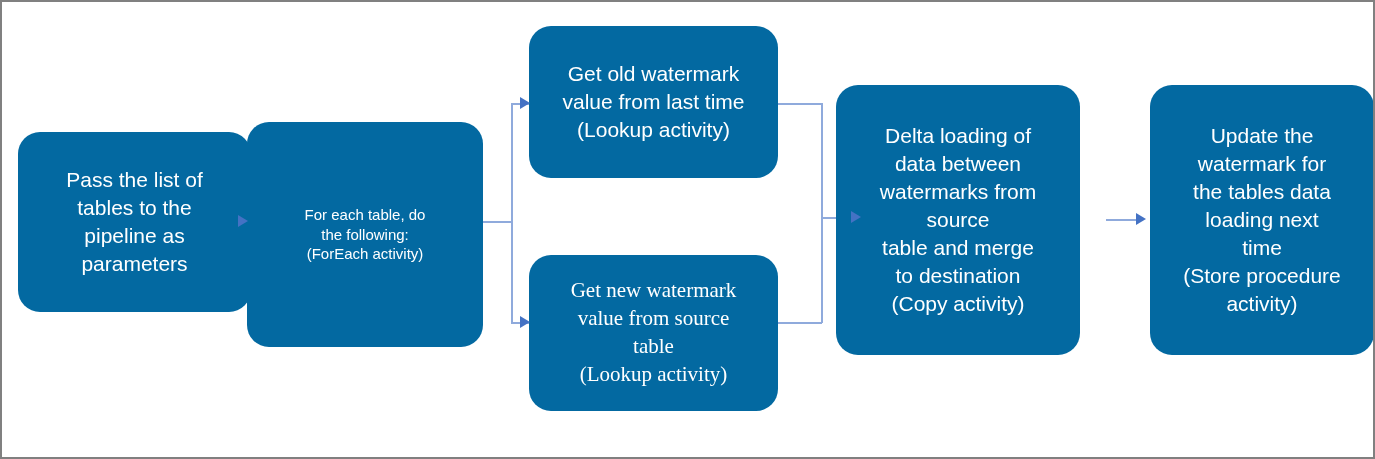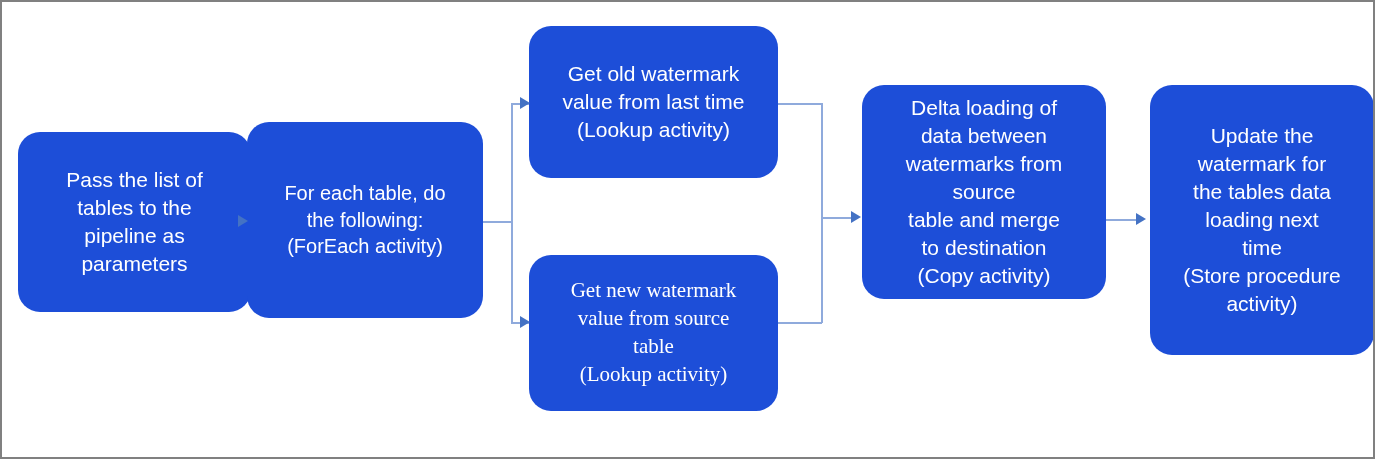--- a/index.html
+++ b/index.html
@@ -15,43 +15,43 @@
     width: 1375px;
     height: 459px;
     background: #ffffff;
     box-sizing: border-box;
     border: 2px solid #808080;
     overflow: hidden;
   }
   .node {
     position: absolute;
     box-sizing: border-box;
-    background: #1d4ed8;
+    background: #0369a1;
     border-radius: 22px;
     color: #ffffff;
     display: flex;
     align-items: center;
     justify-content: center;
     text-align: center;
     line-height: 1.33;
     padding: 2px 8px;
     white-space: pre-line;
     z-index: 2;
   }
   .node-text {
     display: block;
     width: 100%;
     white-space: pre-line;
   }
   
   #node-pass-tables   { left: 16px;   top: 130px; width: 233px; height: 180px; font-size: 21px; }
-  #node-for-each      { left: 245px;  top: 120px; width: 236px; height: 196px; font-size: 20px; justify-content: center; }
+  #node-for-each      { left: 245px;  top: 120px; width: 236px; height: 225px; font-size: 15px; justify-content: center; }
   #node-old-watermark { left: 527px;  top: 24px;  width: 249px; height: 152px; font-size: 21px; }
   #node-new-watermark { left: 527px;  top: 253px; width: 249px; height: 156px; font-size: 21px; font-family: Liberation Serif, serif; }
-  #node-delta-load    { left: 860px;  top: 83px;  width: 244px; height: 214px; font-size: 21px; }
+  #node-delta-load    { left: 834px;  top: 83px;  width: 244px; height: 270px; font-size: 21px; }
   #node-update-wm     { left: 1148px; top: 83px;  width: 224px; height: 270px; font-size: 21px; }
 
   
   .conn {
     position: absolute;
     background: #8FAADC;
     z-index: 1;
   }
   .conn-h { height: 1.5px; }
   .conn-v { width: 1.5px; }

